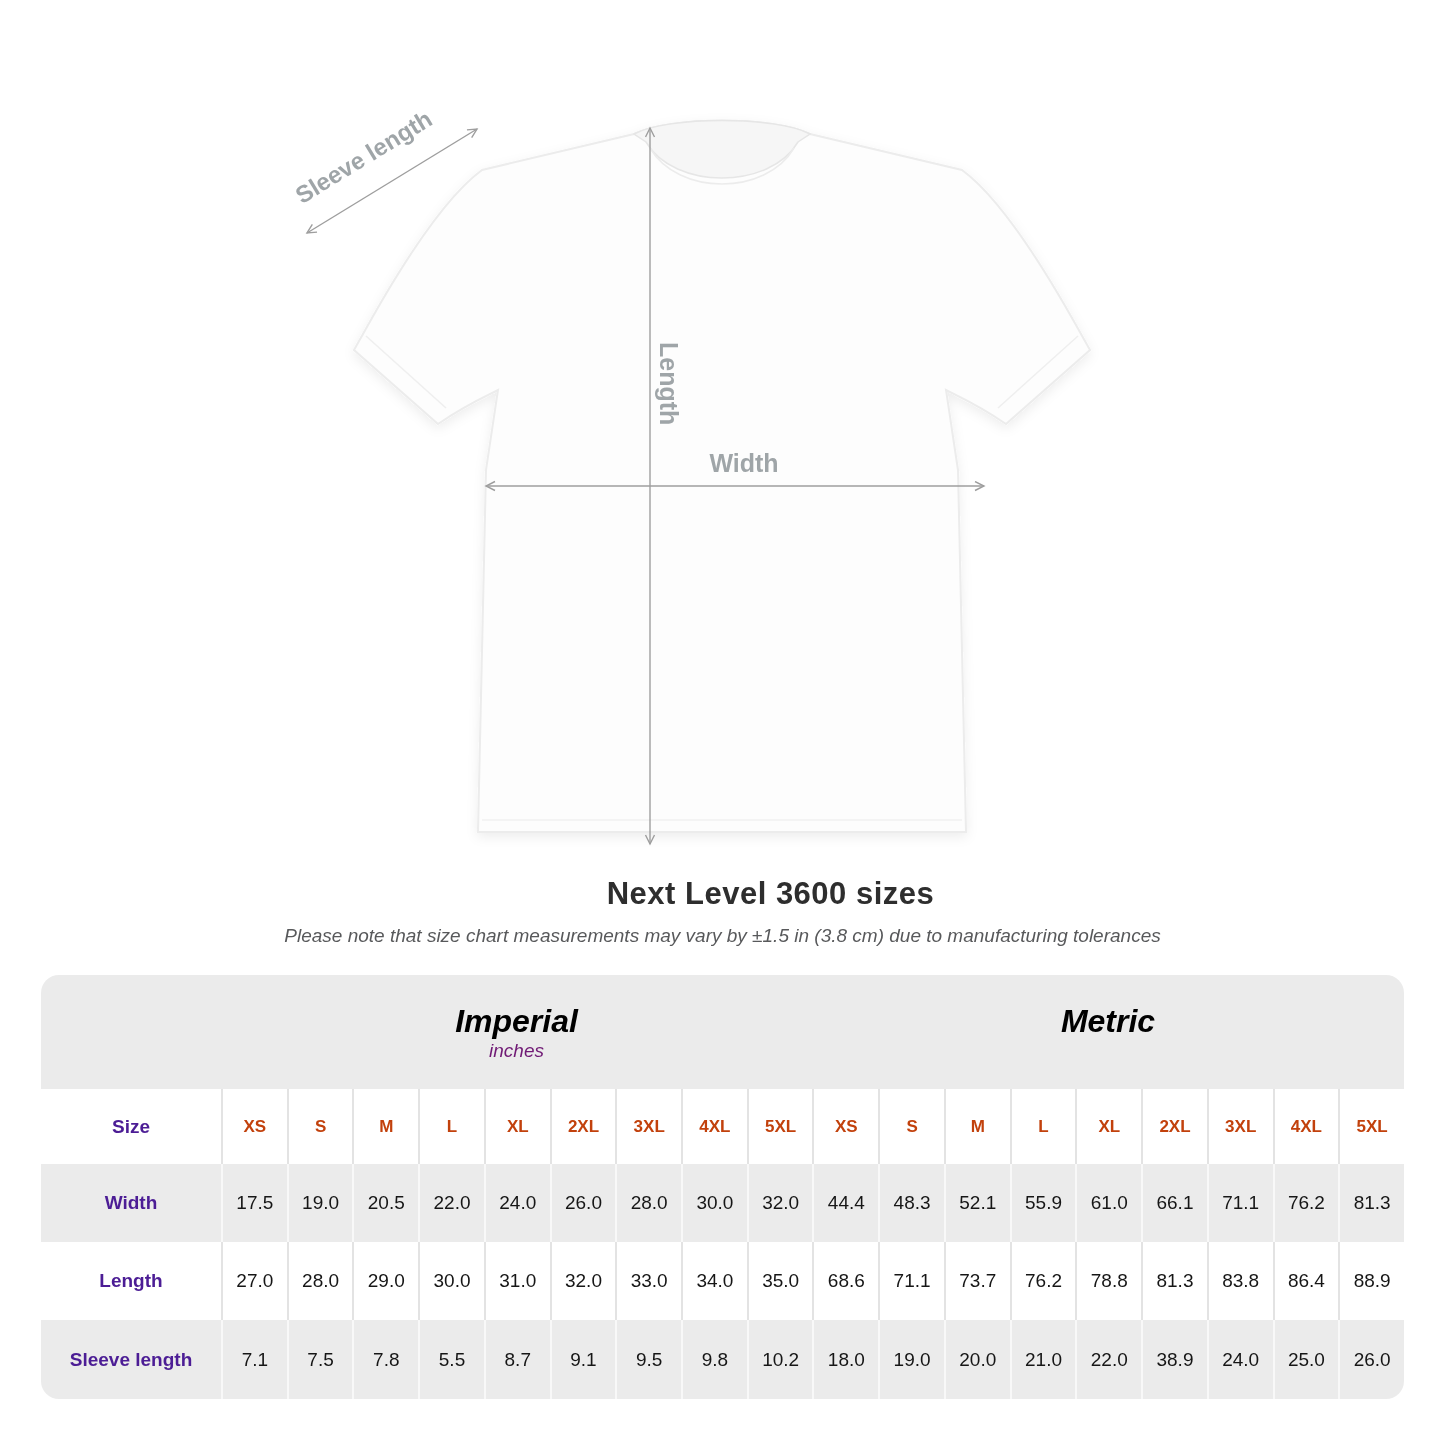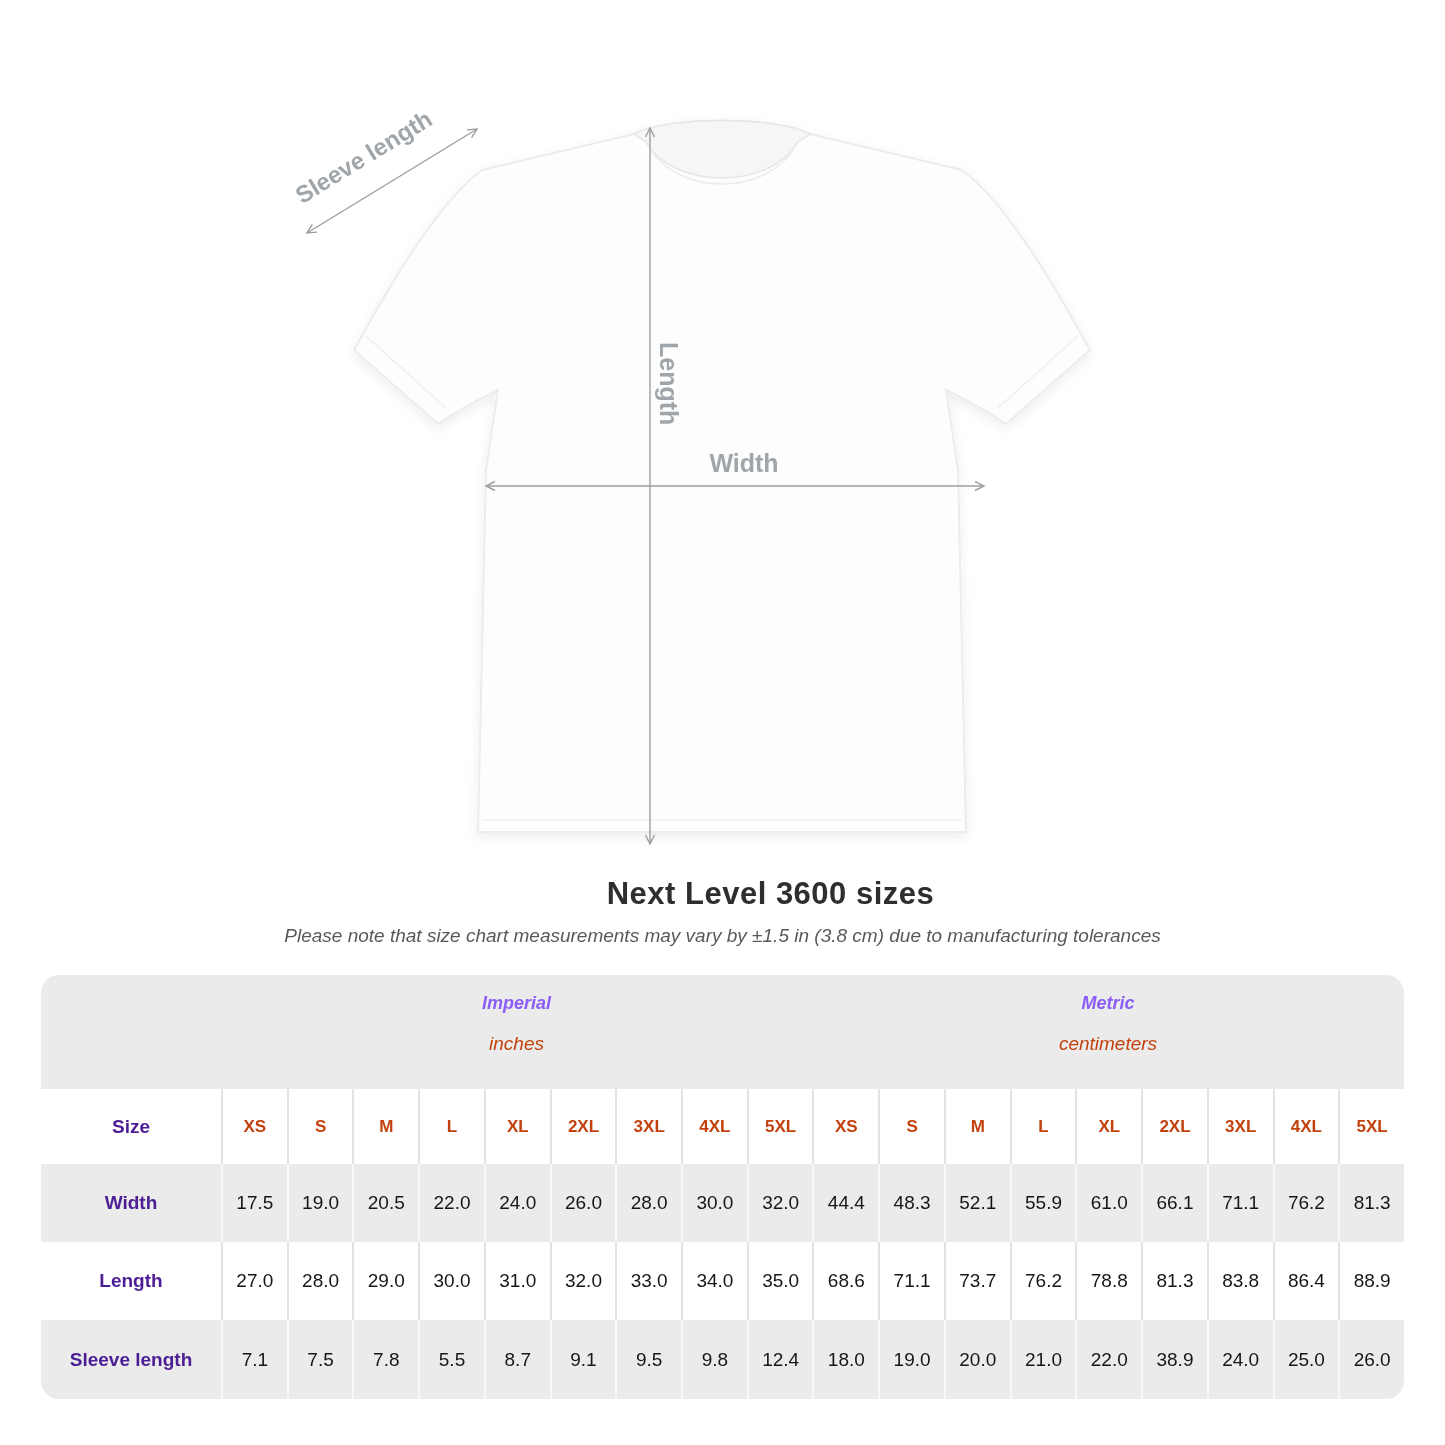--- a/index.html
+++ b/index.html
@@ -34,26 +34,26 @@
   }
   .unit-band{
     position:relative;
     height:114px;background:#ebebeb;
     border-top-left-radius:18px;border-top-right-radius:18px;
   }
   .unit-group{position:absolute;top:0;height:100%;text-align:center;}
   .unit-imperial{left:180px;width:591px;}
   .unit-metric{left:771px;width:592px;}
   .unit-name{
-    margin-top:18px;
-    font-size:18px;font-weight:bold;font-style:italic;color:#8b5cf6;
+    margin-top:28px;
+    font-size:32px;font-weight:bold;font-style:italic;color:#000000;
   }
   .unit-sub{
-    margin-top:19px;
-    font-size:19px;font-style:italic;color:#c2410c;
+    margin-top:0;
+    font-size:19px;font-style:italic;color:#701a75;
   }
   .grid{
     display:grid;
     grid-template-columns:180px repeat(18,1fr);
     grid-auto-rows:75px 78px 78px 79px;
   }
   .cell{
     display:flex;align-items:center;justify-content:center;
     border-left:2px solid #e3e3e3;
     font-size:19px;color:#161616;
@@ -122,21 +122,20 @@
   <div class="subtitle">Please note that size chart measurements may vary by ±1.5 in (3.8 cm) due to manufacturing tolerances</div>
 
   <div class="size-table">
     <div class="unit-band">
       <div class="unit-group unit-imperial">
         <div class="unit-name">Imperial</div>
         <div class="unit-sub">inches</div>
       </div>
       <div class="unit-group unit-metric">
         <div class="unit-name">Metric</div>
-        <div class="unit-sub">centimeters</div>
       </div>
     </div>
     <div class="grid">
         <div class="cell rowlab first w">Size</div>
         <div class="cell szhead w">XS</div>
         <div class="cell szhead w">S</div>
         <div class="cell szhead w">M</div>
         <div class="cell szhead w">L</div>
         <div class="cell szhead w">XL</div>
         <div class="cell szhead w">2XL</div>
@@ -192,21 +191,21 @@
         <div class="cell val w">88.9</div>
         <div class="cell rowlab first g bl">Sleeve length</div>
         <div class="cell val g">7.1</div>
         <div class="cell val g">7.5</div>
         <div class="cell val g">7.8</div>
         <div class="cell val g">5.5</div>
         <div class="cell val g">8.7</div>
         <div class="cell val g">9.1</div>
         <div class="cell val g">9.5</div>
         <div class="cell val g">9.8</div>
-        <div class="cell val g">12.4</div>
+        <div class="cell val g">10.2</div>
         <div class="cell val g">18.0</div>
         <div class="cell val g">19.0</div>
         <div class="cell val g">20.0</div>
         <div class="cell val g">21.0</div>
         <div class="cell val g">22.0</div>
         <div class="cell val g">38.9</div>
         <div class="cell val g">24.0</div>
         <div class="cell val g">25.0</div>
         <div class="cell val g br">26.0</div>
       </div>

